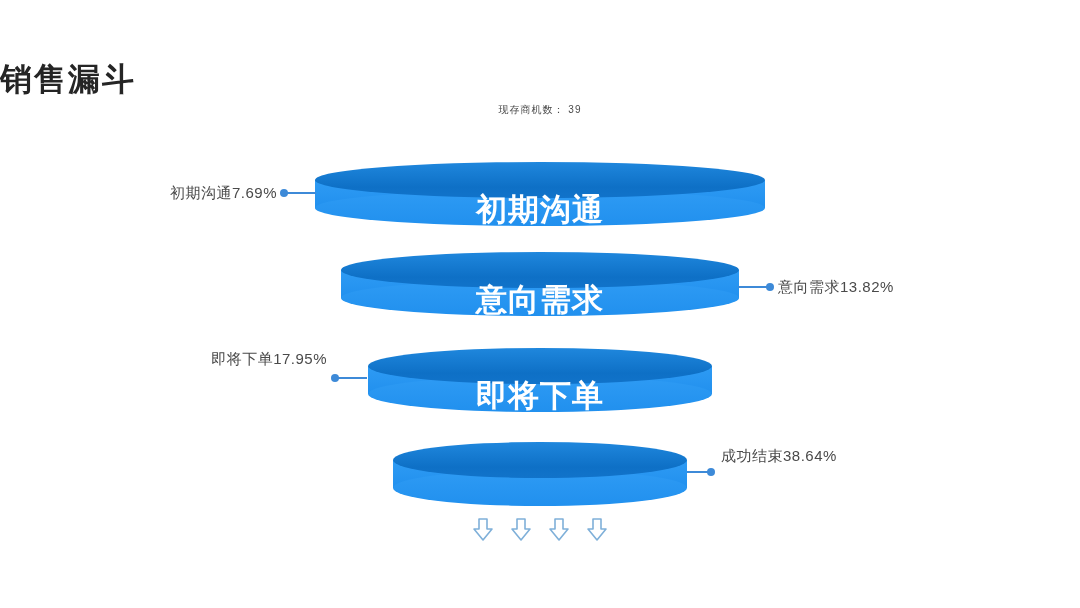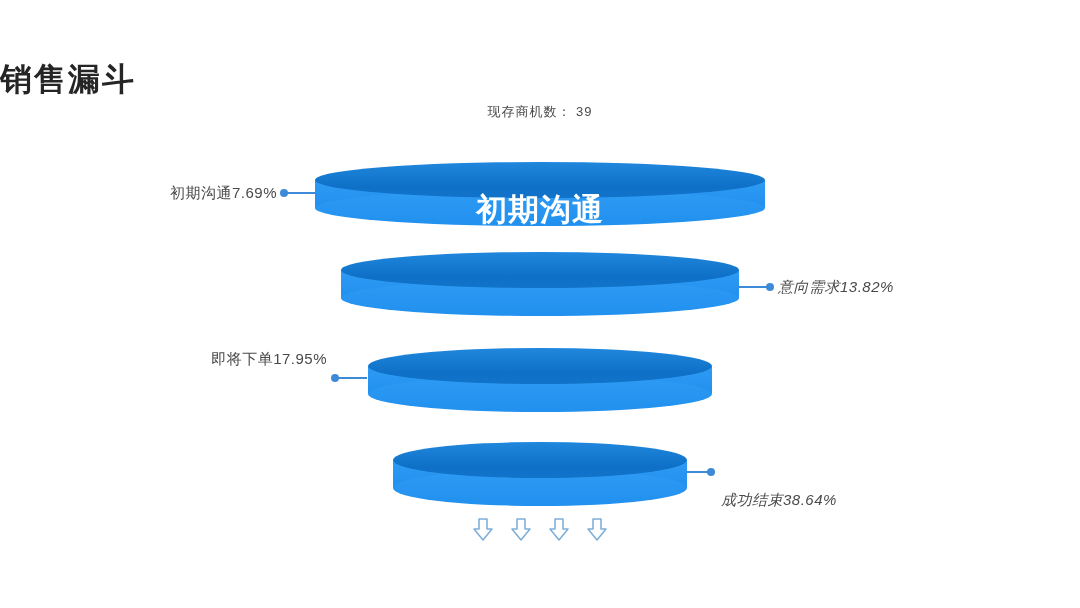--- a/index.html
+++ b/index.html
@@ -21,21 +21,21 @@
     font-weight: 700;
     color: #252525;
     letter-spacing: 2px;
     margin: 0;
   }
   .chart-subtitle {
     position: absolute;
     top: 103px; left: 0;
     width: 100%;
     text-align: center;
-    font-size: 13px;
+    font-size: 10px;
     color: #4a4a4a;
     letter-spacing: 1px;
   }
   .shapes-layer {
     position: absolute;
     top: 0; left: 0;
   }
   .stage-label {
     position: absolute;
     left: 0;
@@ -50,21 +50,21 @@
   }
   .annotation {
     position: absolute;
     font-size: 15px;
     color: #4a4a4a;
     line-height: 20px;
     letter-spacing: 0.5px;
     white-space: nowrap;
   }
   .annotation.left  { text-align: right; }
-  .annotation.right { text-align: left; font-style: italic; }
+  .annotation.right { text-align: left; }
   .arrows-row {
     position: absolute;
     top: 517px; left: 0;
     width: 1080px;
     display: flex;
     justify-content: center;
     gap: 14px;
   }
   .arrow-icon { display: block; }
 </style>
@@ -125,25 +125,27 @@
       <line x1="336" y1="378" x2="367" y2="378" stroke="#3d8ad8" stroke-width="2"></line>
       <circle cx="335" cy="378" r="4" fill="#3d8ad8"></circle>
     </g>
     <g>
       <line x1="687" y1="472" x2="710" y2="472" stroke="#3d8ad8" stroke-width="2"></line>
       <circle cx="711" cy="472" r="4" fill="#3d8ad8"></circle>
     </g>
   </svg>
 
   <div class="stage-label" style="top:197px">初期沟通</div>
+  <div class="stage-label" style="top:287px">意向需求</div>
+  <div class="stage-label" style="top:383px">即将下单</div>
 
   <div class="annotation left" style="top:183px; right:803px">初期沟通7.69%</div>
   <div class="annotation right" style="top:277px; left:778px">意向需求13.82%</div>
   <div class="annotation left" style="top:349px; right:753px">即将下单17.95%</div>
-  <div class="annotation right" style="top:490px; left:721px">成功结束38.64%</div>
+  <div class="annotation right" style="top:446px; left:721px">成功结束38.64%</div>
 
   <div class="arrows-row">
     <svg class="arrow-icon" width="24" height="26" viewBox="0 0 24 26">
       <path d="M8,2 L16,2 L16,12 L21,12 L12,23 L3,12 L8,12 Z" fill="none" stroke="#7fb0d9" stroke-width="1.6" stroke-linejoin="round"></path>
     </svg>
     <svg class="arrow-icon" width="24" height="26" viewBox="0 0 24 26">
       <path d="M8,2 L16,2 L16,12 L21,12 L12,23 L3,12 L8,12 Z" fill="none" stroke="#7fb0d9" stroke-width="1.6" stroke-linejoin="round"></path>
     </svg>
     <svg class="arrow-icon" width="24" height="26" viewBox="0 0 24 26">
       <path d="M8,2 L16,2 L16,12 L21,12 L12,23 L3,12 L8,12 Z" fill="none" stroke="#7fb0d9" stroke-width="1.6" stroke-linejoin="round"></path>

